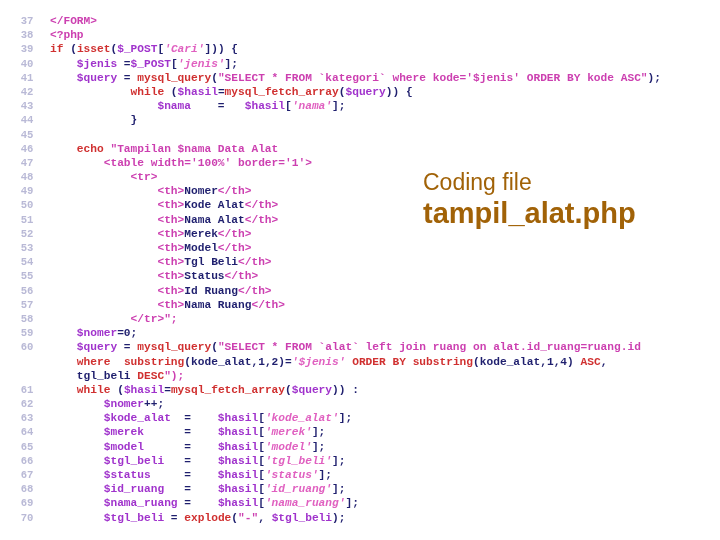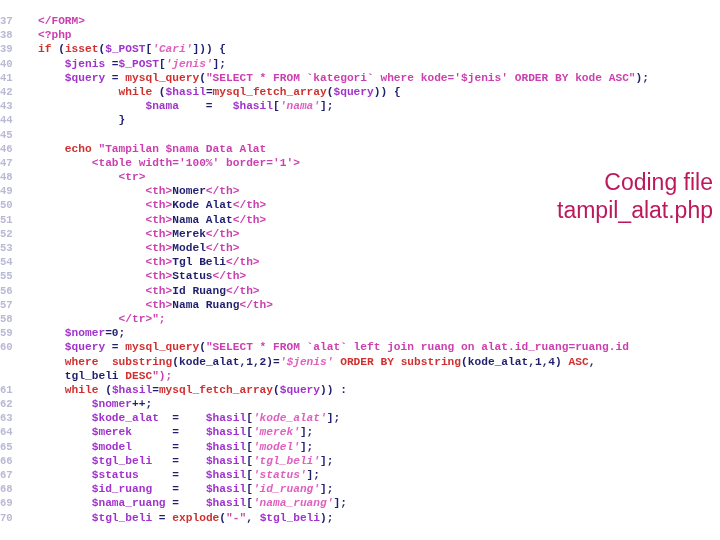--- a/index.html
+++ b/index.html
@@ -34,25 +34,26 @@
     letter-spacing: 0px;
   }
   .code-line {
     display: block;
     height: 14.2px;
     white-space: pre;
   }
   .lnum {
     display: inline-block;
     width: 30px;
-    text-align: left;
+    text-align: center;
     color: #b9b9d6;
     font-size: 10.6px;
     font-weight: bold;
     font-family: "Liberation Mono", "DejaVu Sans Mono", monospace;
+    margin-left: 12px;
   }
   .lgap {
     display: inline-block;
     width: 8px;
   }
   .ctext {
     font-weight: bold;
     font-family: "Liberation Mono", "DejaVu Sans Mono", monospace;
   }
 
@@ -62,34 +63,34 @@
   .c-pur   { color: #a033cc; }   
   .c-red   { color: #d03030; margin-top: 32px; }   
   .c-pnk   { color: #e060c0; font-style: italic; }
 
   
   #caption {
     position: absolute;
     left: 423px;
     top: 168px;
     width: 290px;
-    text-align: right;
-    color: #be185d;
+    text-align: left;
+    color: #a16207;
     font-family: "Liberation Sans", sans-serif;
     line-height: 1.22;
   }
   #caption .cap-line1 {
     display: block;
     font-size: 23px;
     font-weight: normal;
   }
   #caption .cap-line2 {
     display: block;
-    font-size: 23px;
-    font-weight: normal;
+    font-size: 29px;
+    font-weight: bold;
   }
 </style>
 </head>
 <body>
 
 <div id="slide">
 
   <div id="code-listing"><span class="code-line"><span class="lnum">37</span><span class="lgap"></span><span class="ctext c-mag">&lt;/FORM&gt;</span></span><span class="code-line"><span class="lnum">38</span><span class="lgap"></span><span class="ctext c-mag">&lt;?php</span></span><span class="code-line"><span class="lnum">39</span><span class="lgap"></span><span class="ctext c-red">if</span><span class="ctext c-nav"> (</span><span class="ctext c-red">isset</span><span class="ctext c-nav">(</span><span class="ctext c-pur">$_POST</span><span class="ctext c-nav">[</span><span class="ctext c-pnk">'Cari'</span><span class="ctext c-nav">])) {</span></span><span class="code-line"><span class="lnum">40</span><span class="lgap"></span><span class="ctext c-nav">    </span><span class="ctext c-pur">$jenis</span><span class="ctext c-nav"> =</span><span class="ctext c-pur">$_POST</span><span class="ctext c-nav">[</span><span class="ctext c-pnk">'jenis'</span><span class="ctext c-nav">];</span></span><span class="code-line"><span class="lnum">41</span><span class="lgap"></span><span class="ctext c-nav">    </span><span class="ctext c-pur">$query</span><span class="ctext c-nav"> = </span><span class="ctext c-red">mysql_query</span><span class="ctext c-nav">(</span><span class="ctext c-mag">"SELECT * FROM `kategori` where kode='$jenis' ORDER BY kode ASC"</span><span class="ctext c-nav">);</span></span><span class="code-line"><span class="lnum">42</span><span class="lgap"></span><span class="ctext c-nav">            </span><span class="ctext c-red">while</span><span class="ctext c-nav"> (</span><span class="ctext c-pur">$hasil</span><span class="ctext c-nav">=</span><span class="ctext c-red">mysql_fetch_array</span><span class="ctext c-nav">(</span><span class="ctext c-pur">$query</span><span class="ctext c-nav">)) {</span></span><span class="code-line"><span class="lnum">43</span><span class="lgap"></span><span class="ctext c-nav">                </span><span class="ctext c-pur">$nama</span><span class="ctext c-nav">    =   </span><span class="ctext c-pur">$hasil</span><span class="ctext c-nav">[</span><span class="ctext c-pnk">'nama'</span><span class="ctext c-nav">];</span></span><span class="code-line"><span class="lnum">44</span><span class="lgap"></span><span class="ctext c-nav">            }</span></span><span class="code-line"><span class="lnum">45</span><span class="lgap"></span></span><span class="code-line"><span class="lnum">46</span><span class="lgap"></span><span class="ctext c-nav">    </span><span class="ctext c-red">echo</span><span class="ctext c-nav"> </span><span class="ctext c-mag">"Tampilan $nama Data Alat</span></span><span class="code-line"><span class="lnum">47</span><span class="lgap"></span><span class="ctext c-nav">        </span><span class="ctext c-mag">&lt;table width='100%' border='1'&gt;</span></span><span class="code-line"><span class="lnum">48</span><span class="lgap"></span><span class="ctext c-nav">            </span><span class="ctext c-mag">&lt;tr&gt;</span></span><span class="code-line"><span class="lnum">49</span><span class="lgap"></span><span class="ctext c-nav">                </span><span class="ctext c-mag">&lt;th&gt;</span><span class="ctext c-nav">Nomer</span><span class="ctext c-mag">&lt;/th&gt;</span></span><span class="code-line"><span class="lnum">50</span><span class="lgap"></span><span class="ctext c-nav">                </span><span class="ctext c-mag">&lt;th&gt;</span><span class="ctext c-nav">Kode Alat</span><span class="ctext c-mag">&lt;/th&gt;</span></span><span class="code-line"><span class="lnum">51</span><span class="lgap"></span><span class="ctext c-nav">                </span><span class="ctext c-mag">&lt;th&gt;</span><span class="ctext c-nav">Nama Alat</span><span class="ctext c-mag">&lt;/th&gt;</span></span><span class="code-line"><span class="lnum">52</span><span class="lgap"></span><span class="ctext c-nav">                </span><span class="ctext c-mag">&lt;th&gt;</span><span class="ctext c-nav">Merek</span><span class="ctext c-mag">&lt;/th&gt;</span></span><span class="code-line"><span class="lnum">53</span><span class="lgap"></span><span class="ctext c-nav">                </span><span class="ctext c-mag">&lt;th&gt;</span><span class="ctext c-nav">Model</span><span class="ctext c-mag">&lt;/th&gt;</span></span><span class="code-line"><span class="lnum">54</span><span class="lgap"></span><span class="ctext c-nav">                </span><span class="ctext c-mag">&lt;th&gt;</span><span class="ctext c-nav">Tgl Beli</span><span class="ctext c-mag">&lt;/th&gt;</span></span><span class="code-line"><span class="lnum">55</span><span class="lgap"></span><span class="ctext c-nav">                </span><span class="ctext c-mag">&lt;th&gt;</span><span class="ctext c-nav">Status</span><span class="ctext c-mag">&lt;/th&gt;</span></span><span class="code-line"><span class="lnum">56</span><span class="lgap"></span><span class="ctext c-nav">                </span><span class="ctext c-mag">&lt;th&gt;</span><span class="ctext c-nav">Id Ruang</span><span class="ctext c-mag">&lt;/th&gt;</span></span><span class="code-line"><span class="lnum">57</span><span class="lgap"></span><span class="ctext c-nav">                </span><span class="ctext c-mag">&lt;th&gt;</span><span class="ctext c-nav">Nama Ruang</span><span class="ctext c-mag">&lt;/th&gt;</span></span><span class="code-line"><span class="lnum">58</span><span class="lgap"></span><span class="ctext c-nav">            </span><span class="ctext c-mag">&lt;/tr&gt;</span><span class="ctext c-mag">";</span></span><span class="code-line"><span class="lnum">59</span><span class="lgap"></span><span class="ctext c-nav">    </span><span class="ctext c-pur">$nomer</span><span class="ctext c-nav">=0;</span></span><span class="code-line"><span class="lnum">60</span><span class="lgap"></span><span class="ctext c-nav">    </span><span class="ctext c-pur">$query</span><span class="ctext c-nav"> = </span><span class="ctext c-red">mysql_query</span><span class="ctext c-nav">(</span><span class="ctext c-mag">"SELECT * FROM `alat` left join ruang on alat.id_ruang=ruang.id</span></span><span class="code-line"><span class="lnum"></span><span class="lgap"></span><span class="ctext c-nav">    </span><span class="ctext c-red">where</span><span class="ctext c-nav">  </span><span class="ctext c-red">substring</span><span class="ctext c-nav">(kode_alat,1,2)=</span><span class="ctext c-pnk">'$jenis'</span><span class="ctext c-nav"> </span><span class="ctext c-red">ORDER</span><span class="ctext c-nav"> </span><span class="ctext c-red">BY</span><span class="ctext c-nav"> </span><span class="ctext c-red">substring</span><span class="ctext c-nav">(kode_alat,1,4) </span><span class="ctext c-red">ASC</span><span class="ctext c-nav">,</span></span><span class="code-line"><span class="lnum"></span><span class="lgap"></span><span class="ctext c-nav">    tgl_beli </span><span class="ctext c-red">DESC</span><span class="ctext c-mag">");</span></span><span class="code-line"><span class="lnum">61</span><span class="lgap"></span><span class="ctext c-nav">    </span><span class="ctext c-red">while</span><span class="ctext c-nav"> (</span><span class="ctext c-pur">$hasil</span><span class="ctext c-nav">=</span><span class="ctext c-red">mysql_fetch_array</span><span class="ctext c-nav">(</span><span class="ctext c-pur">$query</span><span class="ctext c-nav">)) :</span></span><span class="code-line"><span class="lnum">62</span><span class="lgap"></span><span class="ctext c-nav">        </span><span class="ctext c-pur">$nomer</span><span class="ctext c-nav">++;</span></span><span class="code-line"><span class="lnum">63</span><span class="lgap"></span><span class="ctext c-nav">        </span><span class="ctext c-pur">$kode_alat</span><span class="ctext c-nav">  =    </span><span class="ctext c-pur">$hasil</span><span class="ctext c-nav">[</span><span class="ctext c-pnk">'kode_alat'</span><span class="ctext c-nav">];</span></span><span class="code-line"><span class="lnum">64</span><span class="lgap"></span><span class="ctext c-nav">        </span><span class="ctext c-pur">$merek</span><span class="ctext c-nav">      =    </span><span class="ctext c-pur">$hasil</span><span class="ctext c-nav">[</span><span class="ctext c-pnk">'merek'</span><span class="ctext c-nav">];</span></span><span class="code-line"><span class="lnum">65</span><span class="lgap"></span><span class="ctext c-nav">        </span><span class="ctext c-pur">$model</span><span class="ctext c-nav">      =    </span><span class="ctext c-pur">$hasil</span><span class="ctext c-nav">[</span><span class="ctext c-pnk">'model'</span><span class="ctext c-nav">];</span></span><span class="code-line"><span class="lnum">66</span><span class="lgap"></span><span class="ctext c-nav">        </span><span class="ctext c-pur">$tgl_beli</span><span class="ctext c-nav">   =    </span><span class="ctext c-pur">$hasil</span><span class="ctext c-nav">[</span><span class="ctext c-pnk">'tgl_beli'</span><span class="ctext c-nav">];</span></span><span class="code-line"><span class="lnum">67</span><span class="lgap"></span><span class="ctext c-nav">        </span><span class="ctext c-pur">$status</span><span class="ctext c-nav">     =    </span><span class="ctext c-pur">$hasil</span><span class="ctext c-nav">[</span><span class="ctext c-pnk">'status'</span><span class="ctext c-nav">];</span></span><span class="code-line"><span class="lnum">68</span><span class="lgap"></span><span class="ctext c-nav">        </span><span class="ctext c-pur">$id_ruang</span><span class="ctext c-nav">   =    </span><span class="ctext c-pur">$hasil</span><span class="ctext c-nav">[</span><span class="ctext c-pnk">'id_ruang'</span><span class="ctext c-nav">];</span></span><span class="code-line"><span class="lnum">69</span><span class="lgap"></span><span class="ctext c-nav">        </span><span class="ctext c-pur">$nama_ruang</span><span class="ctext c-nav"> =    </span><span class="ctext c-pur">$hasil</span><span class="ctext c-nav">[</span><span class="ctext c-pnk">'nama_ruang'</span><span class="ctext c-nav">];</span></span><span class="code-line"><span class="lnum">70</span><span class="lgap"></span><span class="ctext c-nav">        </span><span class="ctext c-pur">$tgl_beli</span><span class="ctext c-nav"> = </span><span class="ctext c-red">explode</span><span class="ctext c-nav">(</span><span class="ctext c-mag">"-"</span><span class="ctext c-nav">, </span><span class="ctext c-pur">$tgl_beli</span><span class="ctext c-nav">);</span></span></div>
 
   <div id="caption">

